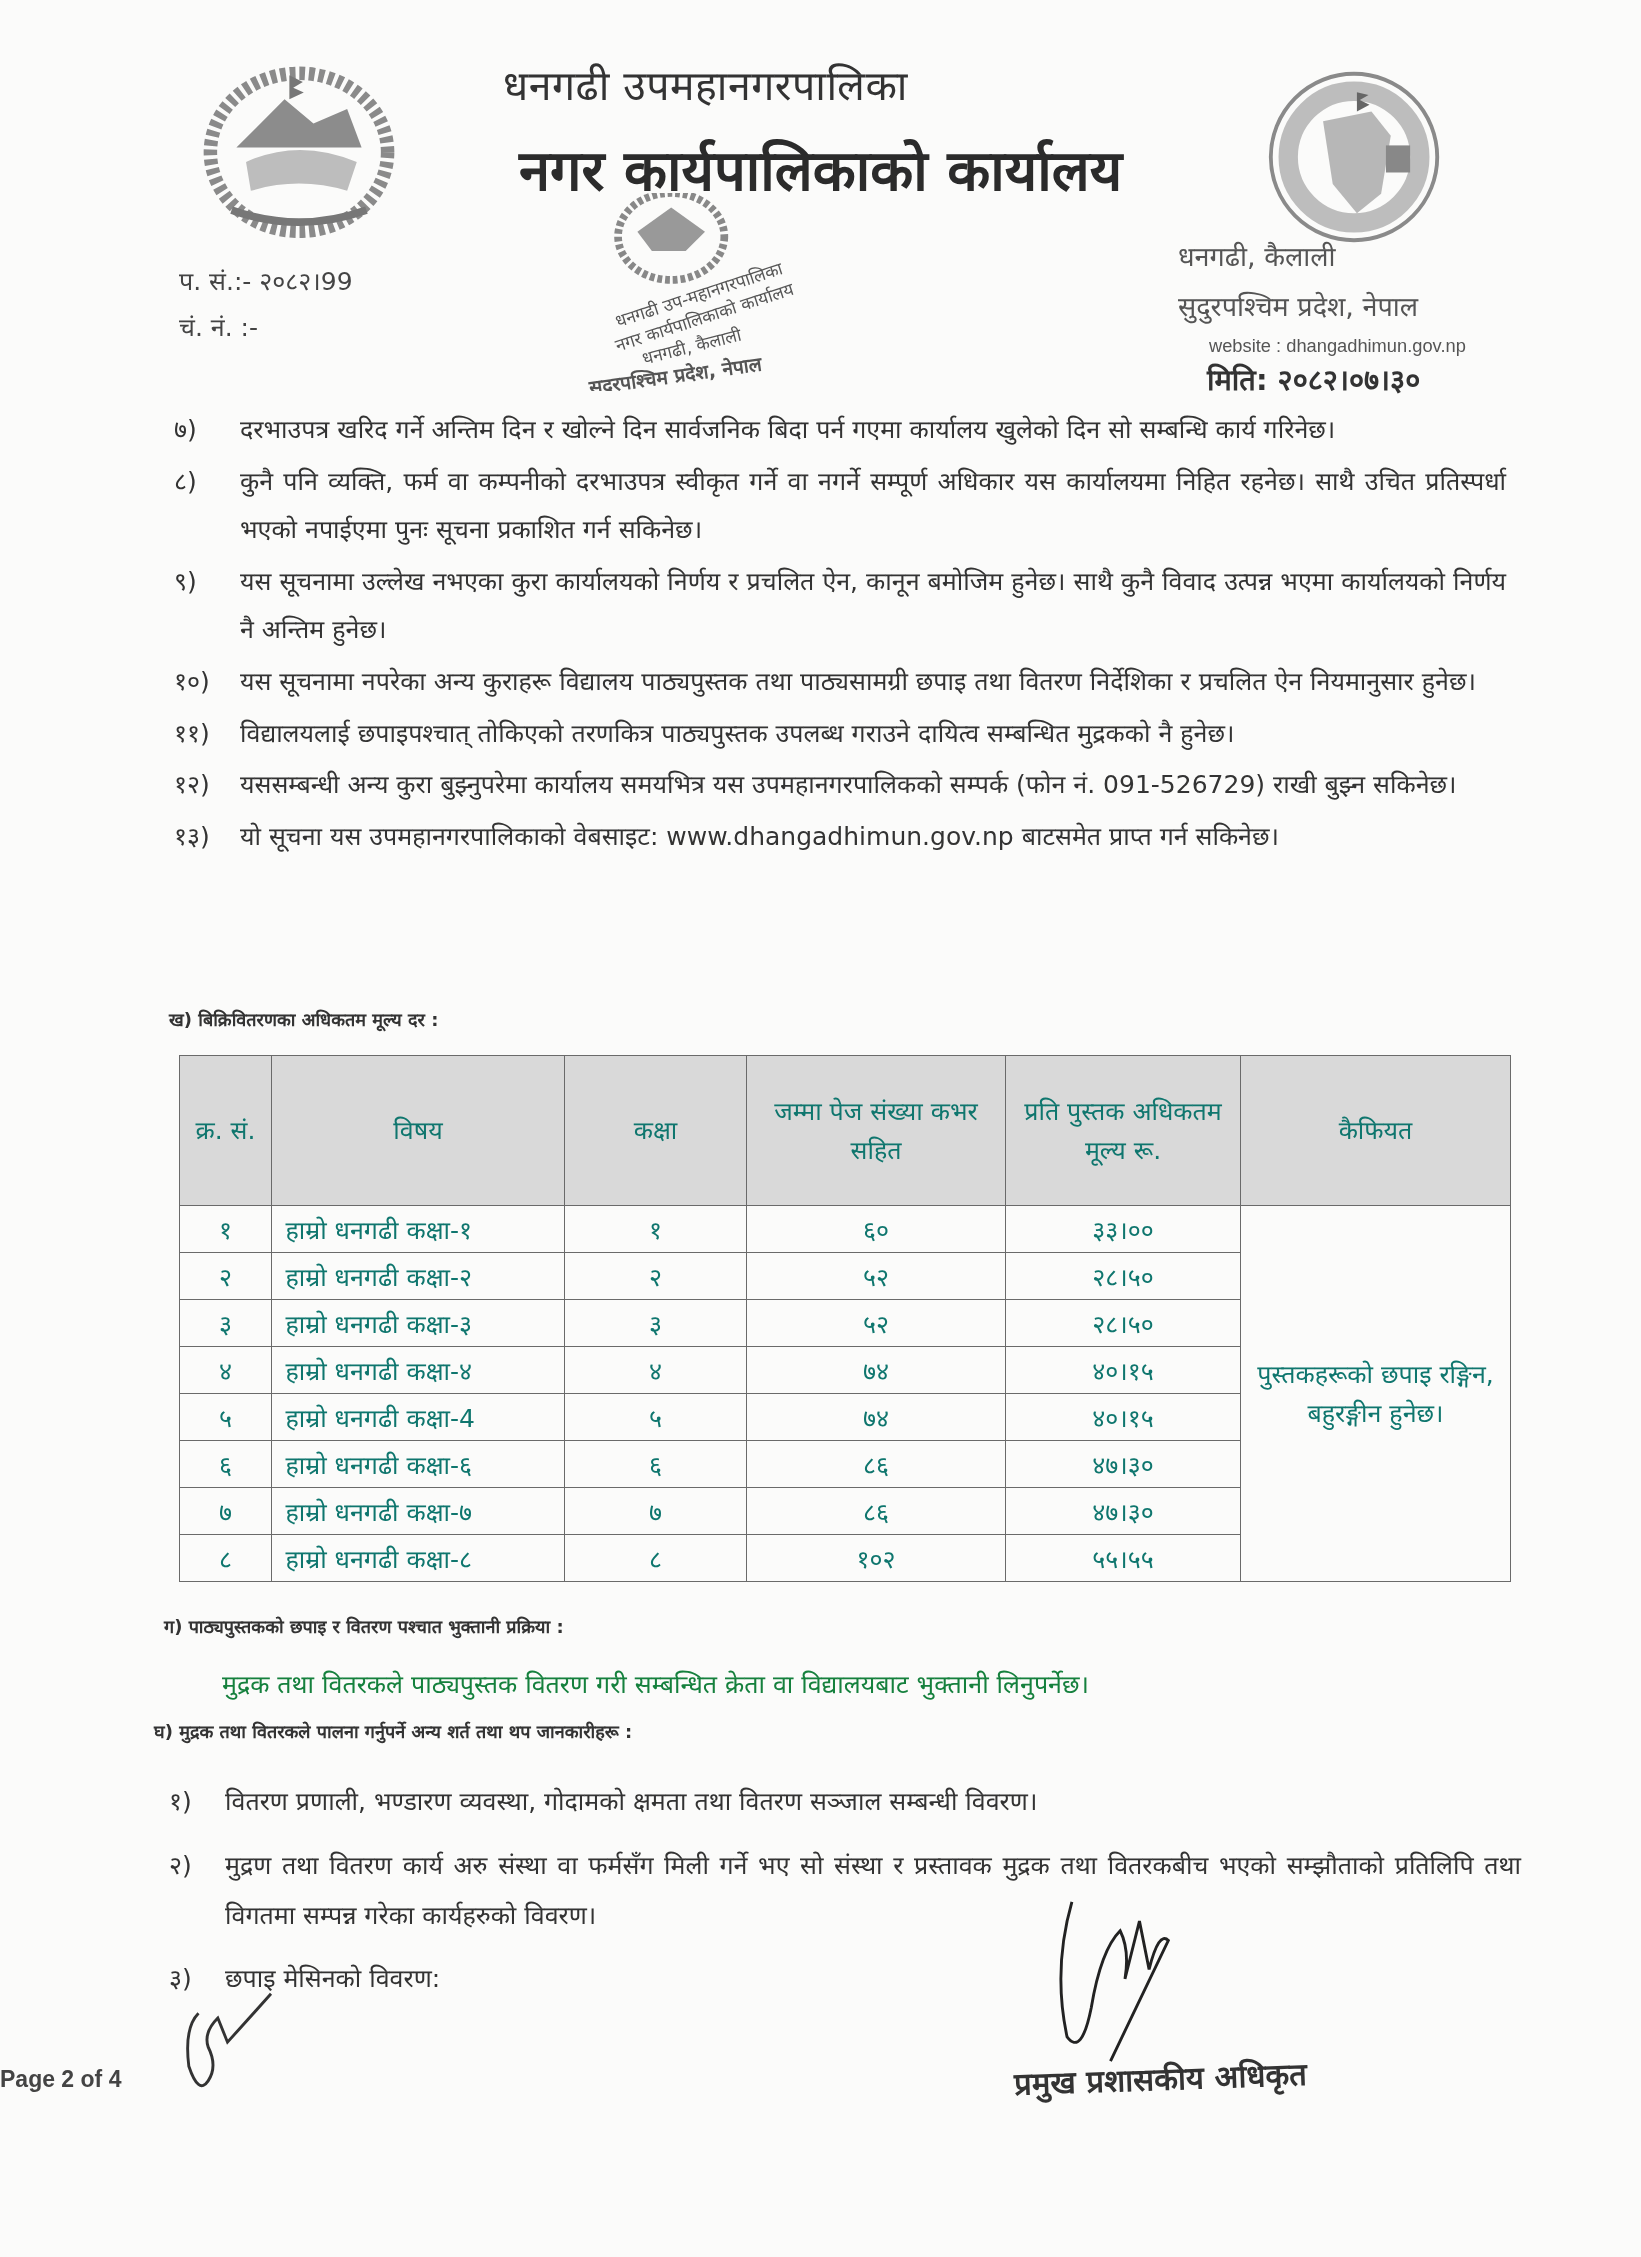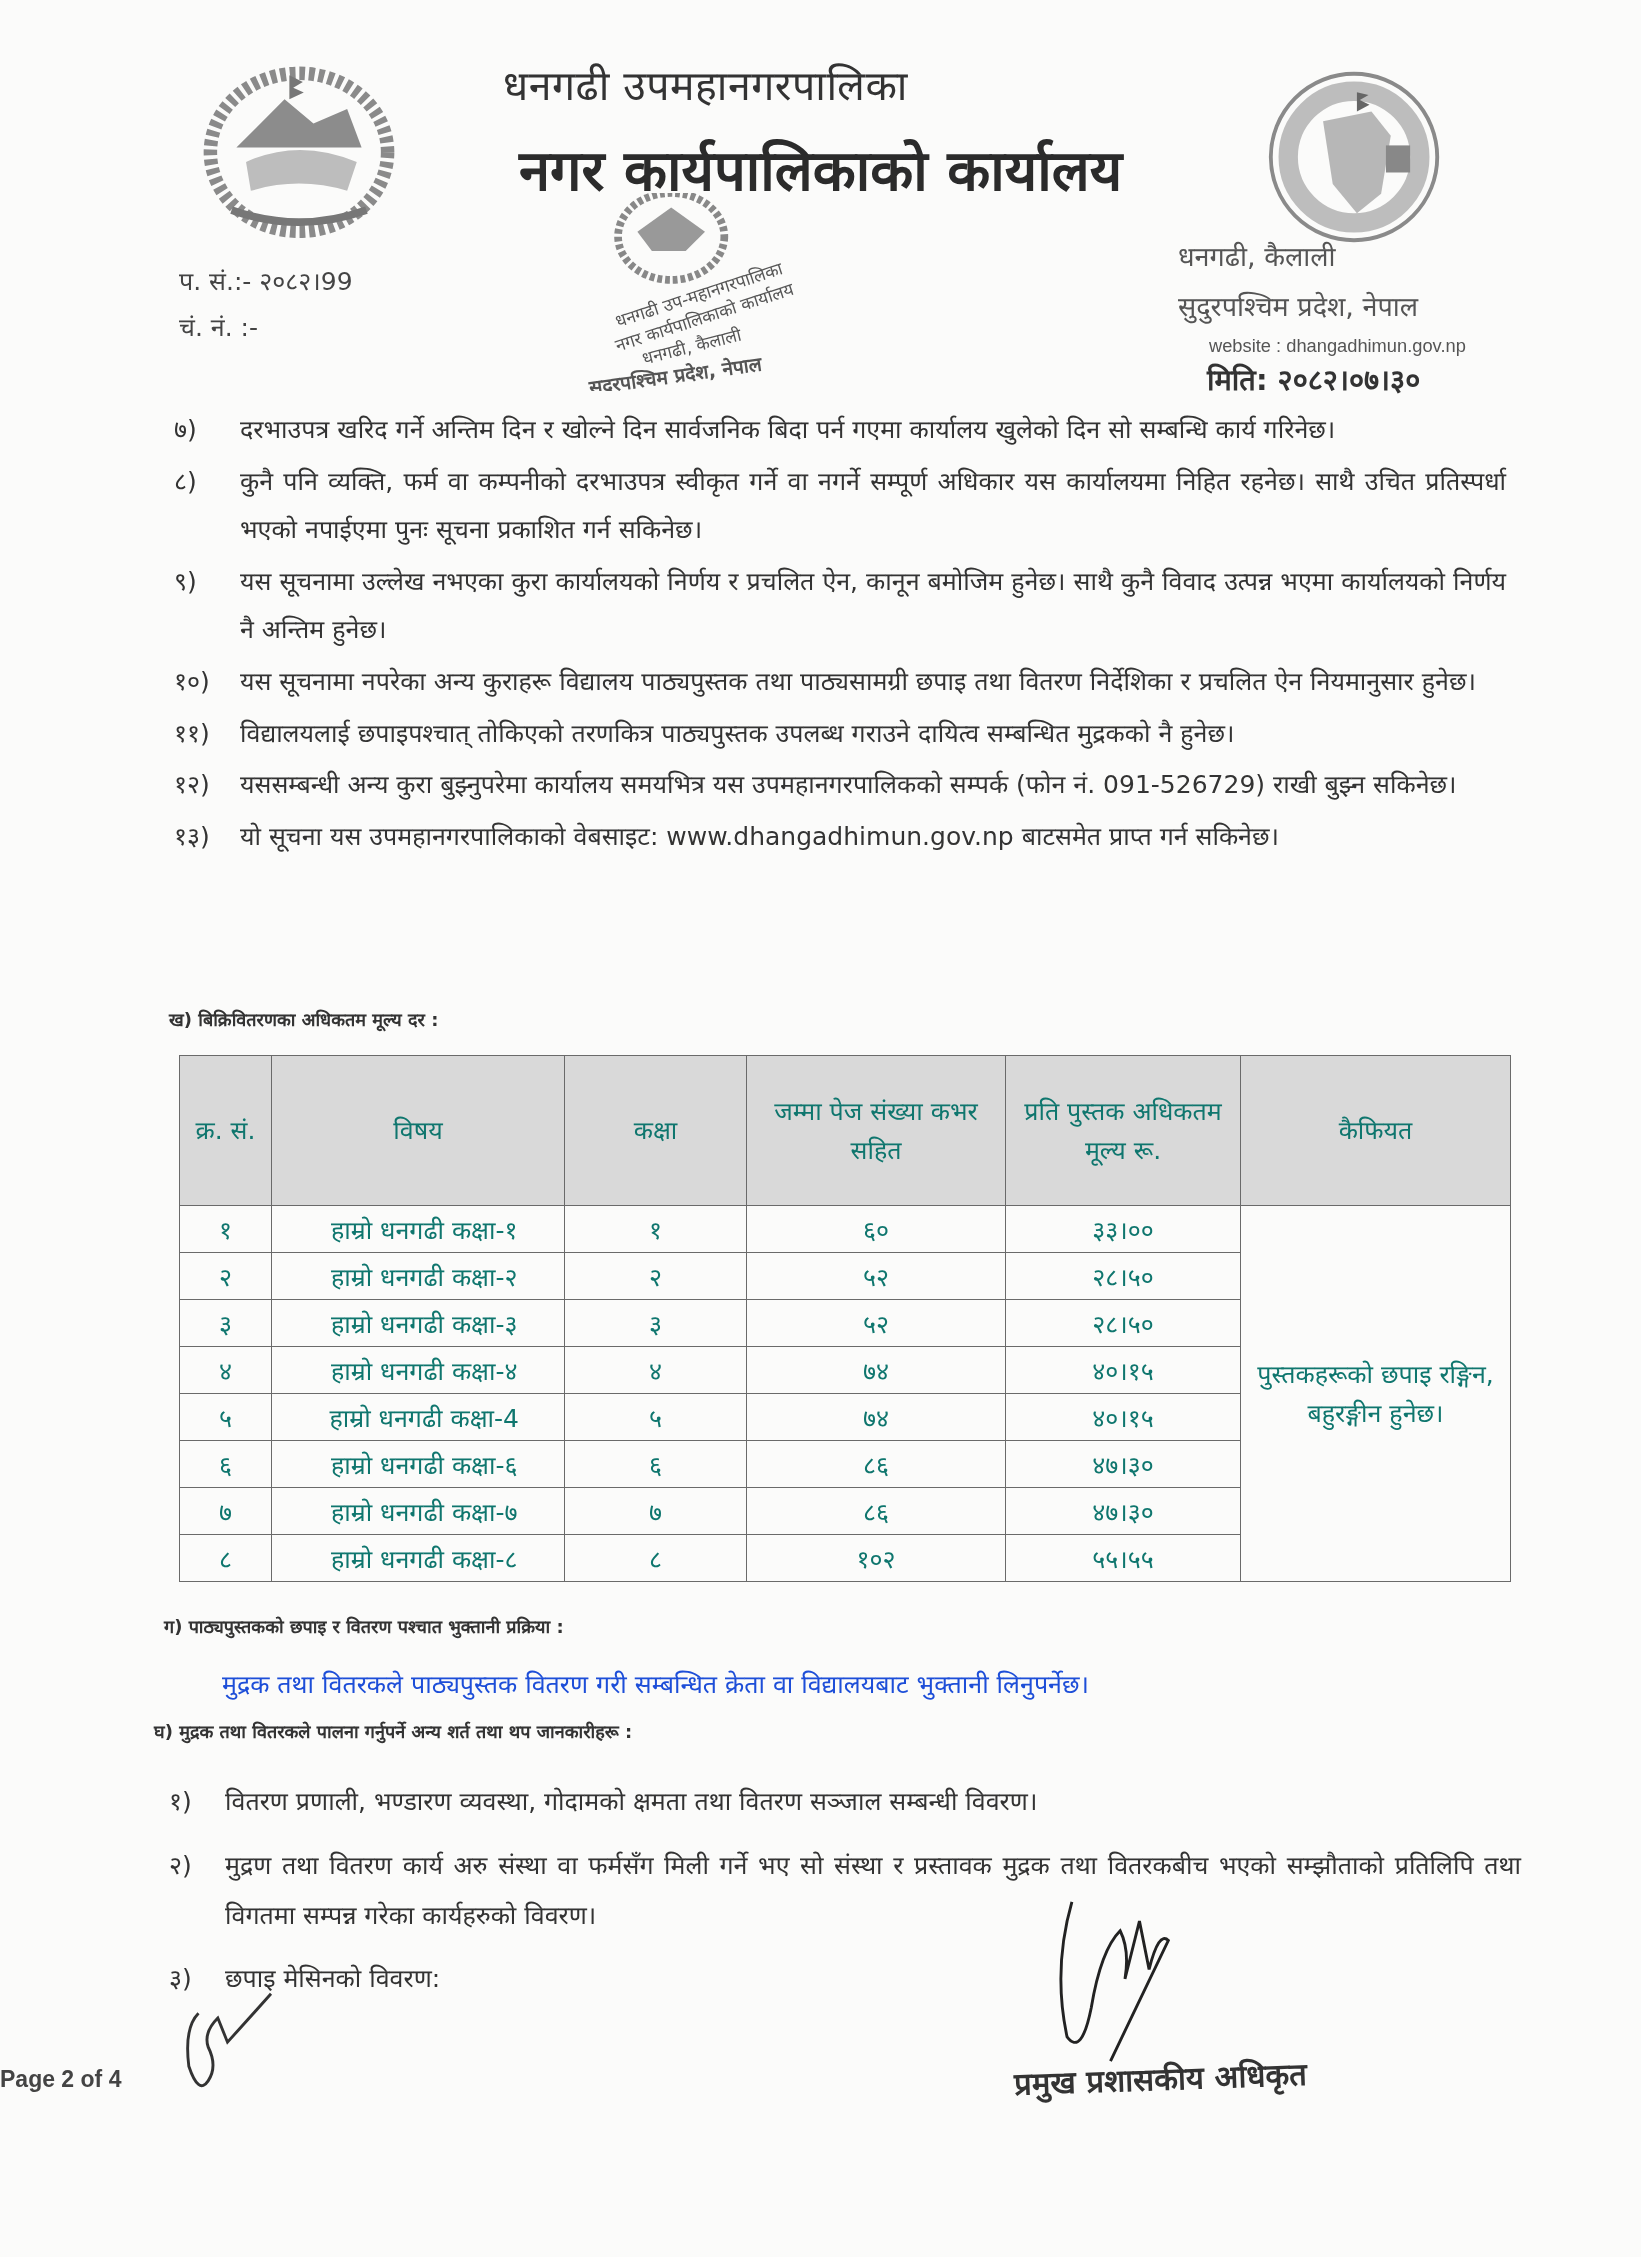--- a/index.html
+++ b/index.html
@@ -41,24 +41,24 @@
   .section-head { position: absolute; font-size: 18px; font-weight: bold; color: #333; }
 
   
   table.rates {
     position: absolute; left: 179px; top: 1055px; width: 1332px;
     border-collapse: collapse; font-size: 25px; color: #0f766e;
   }
   table.rates th, table.rates td { border: 1.9px solid #6a6a6a; text-align: center; }
   table.rates th { background: #d9d9d9; font-weight: normal; height: 147px; line-height: 39px; }
   table.rates td { height: 44px; }
-  table.rates td.subject { text-align: center; padding-left: 13.5px; }
+  table.rates td.subject { text-align: left; padding-left: 13.5px; }
   table.rates td.remarks { line-height: 39px; vertical-align: middle; }
 
-  .payment-text { position: absolute; left: 222px; top: 1666px; font-size: 25px; color: #1d4ed8; }
+  .payment-text { position: absolute; left: 222px; top: 1666px; font-size: 25px; color: #15803d; }
   .sub-list { position: absolute; left: 169px; top: 1777px; width: 1352px; font-size: 25px; line-height: 50px; color: #333; }
   .sub-list .clause .num { flex: 0 0 56px; }
   .sub-list .clause + .clause { margin-top: 13.5px; }
 
   .page-num { position: absolute; left: 0; width: 1641px; top: 2066px; font-size: 23px; font-weight: bold; color: #444; font-family: "Liberation Sans", sans-serif; }
   .signatory { position: absolute; left: 1014px; top: 2057px; font-size: 31px; font-weight: bold; color: #333; transform: rotate(-2deg); }
   .signature { position: absolute; left: 1014px; top: 1892px; width: 193px; height: 174px; }
   .initial-mark { position: absolute; left: 179px; top: 1989px; width: 126px; height: 116px; }
 </style>
 </head>

